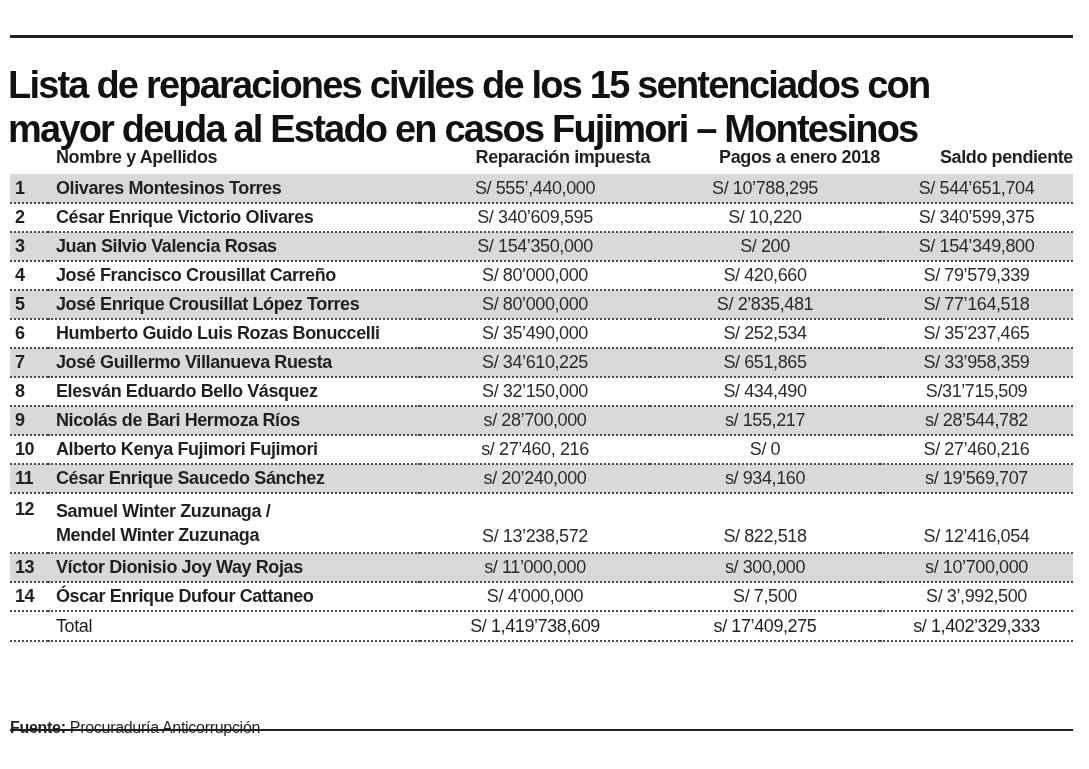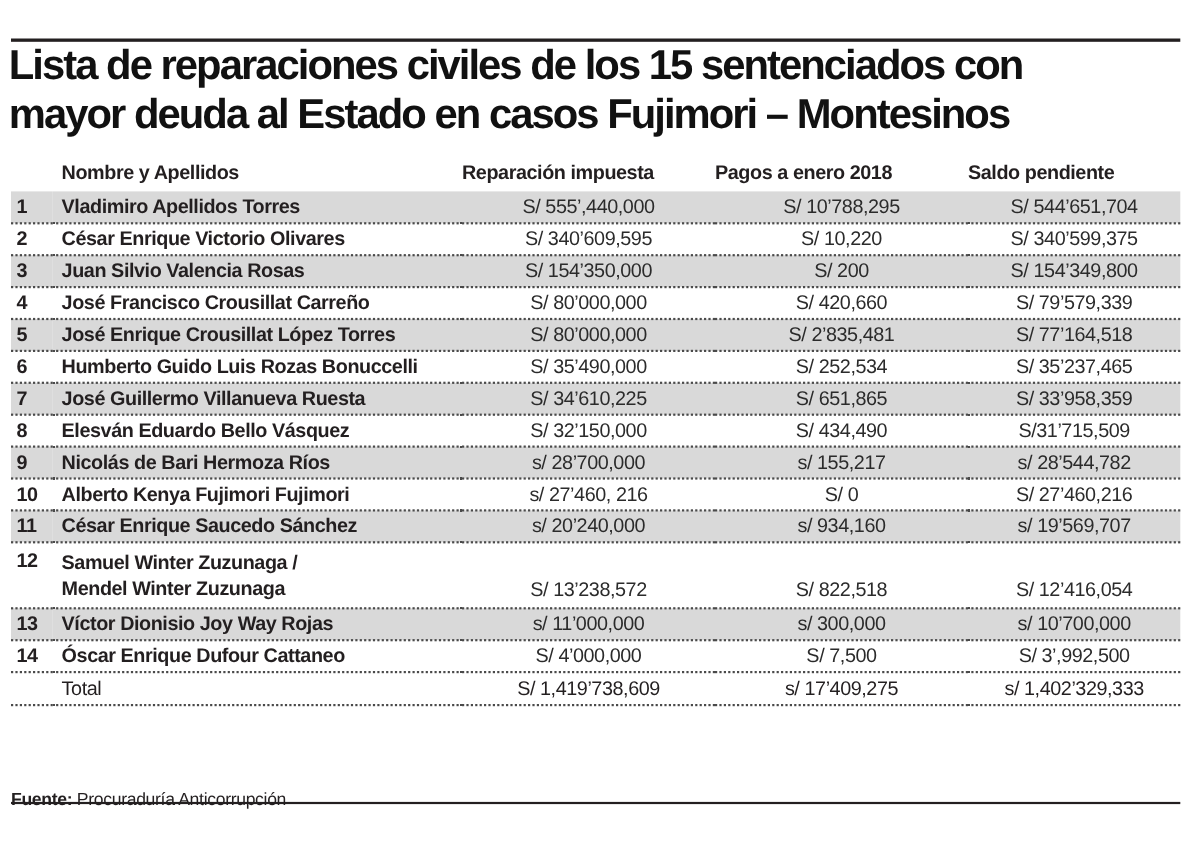--- a/index.html
+++ b/index.html
@@ -17,21 +17,21 @@
 
   .top-rule {
     position: absolute;
     left: 10px; top: 35px;
     width: 1063px; height: 3px;
     background: #231f20;
   }
 
   .title {
     position: absolute;
-    left: 8px; top: 38px;
+    left: 8px; top: 63px;
     font-weight: bold;
     font-size: 38px;
     line-height: 44px;
     letter-spacing: -1.8px;
     white-space: nowrap;
     color: #111111;
   }
 
   table.data-table {
     position: absolute;
@@ -44,21 +44,21 @@
   thead th {
     font-weight: bold;
     font-size: 18px;
     height: 34px;
     vertical-align: middle;
     padding: 0;
     letter-spacing: -0.4px;
     white-space: nowrap;
   }
   th.h-name { text-align: left; padding-left: 8px; }
-  th.h-val  { text-align: left; }
+  th.h-val  { text-align: right; }
 
   tbody td {
     height: 29px;
     padding: 0;
     vertical-align: middle;
     border-bottom: 2px dotted #4a4a4a;
     font-size: 18px;
     letter-spacing: -0.4px;
     white-space: nowrap;
   }
@@ -116,21 +116,21 @@
         <th></th>
         <th class="h-name">Nombre y Apellidos</th>
         <th class="h-val">Reparación impuesta</th>
         <th class="h-val">Pagos a enero 2018</th>
         <th class="h-val">Saldo pendiente</th>
       </tr>
     </thead>
     <tbody>
       <tr class="shaded">
         <td class="c-num">1</td>
-        <td class="c-name">Vladimiro Apellidos Torres</td>
+        <td class="c-name">Olivares Montesinos Torres</td>
         <td class="c-val">S/ 555’,440,000</td>
         <td class="c-val">S/ 10’788,295</td>
         <td class="c-val">S/ 544’651,704</td>
       </tr>
       <tr>
         <td class="c-num">2</td>
         <td class="c-name">César Enrique Victorio Olivares</td>
         <td class="c-val">S/ 340’609,595</td>
         <td class="c-val">S/ 10,220</td>
         <td class="c-val">S/ 340’599,375</td>

